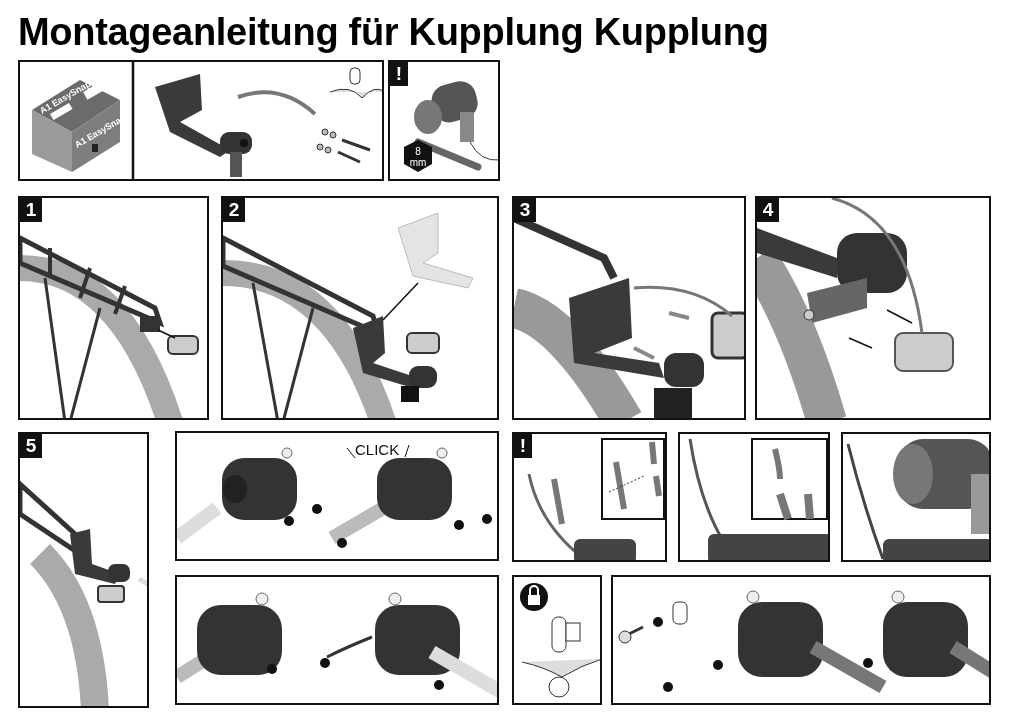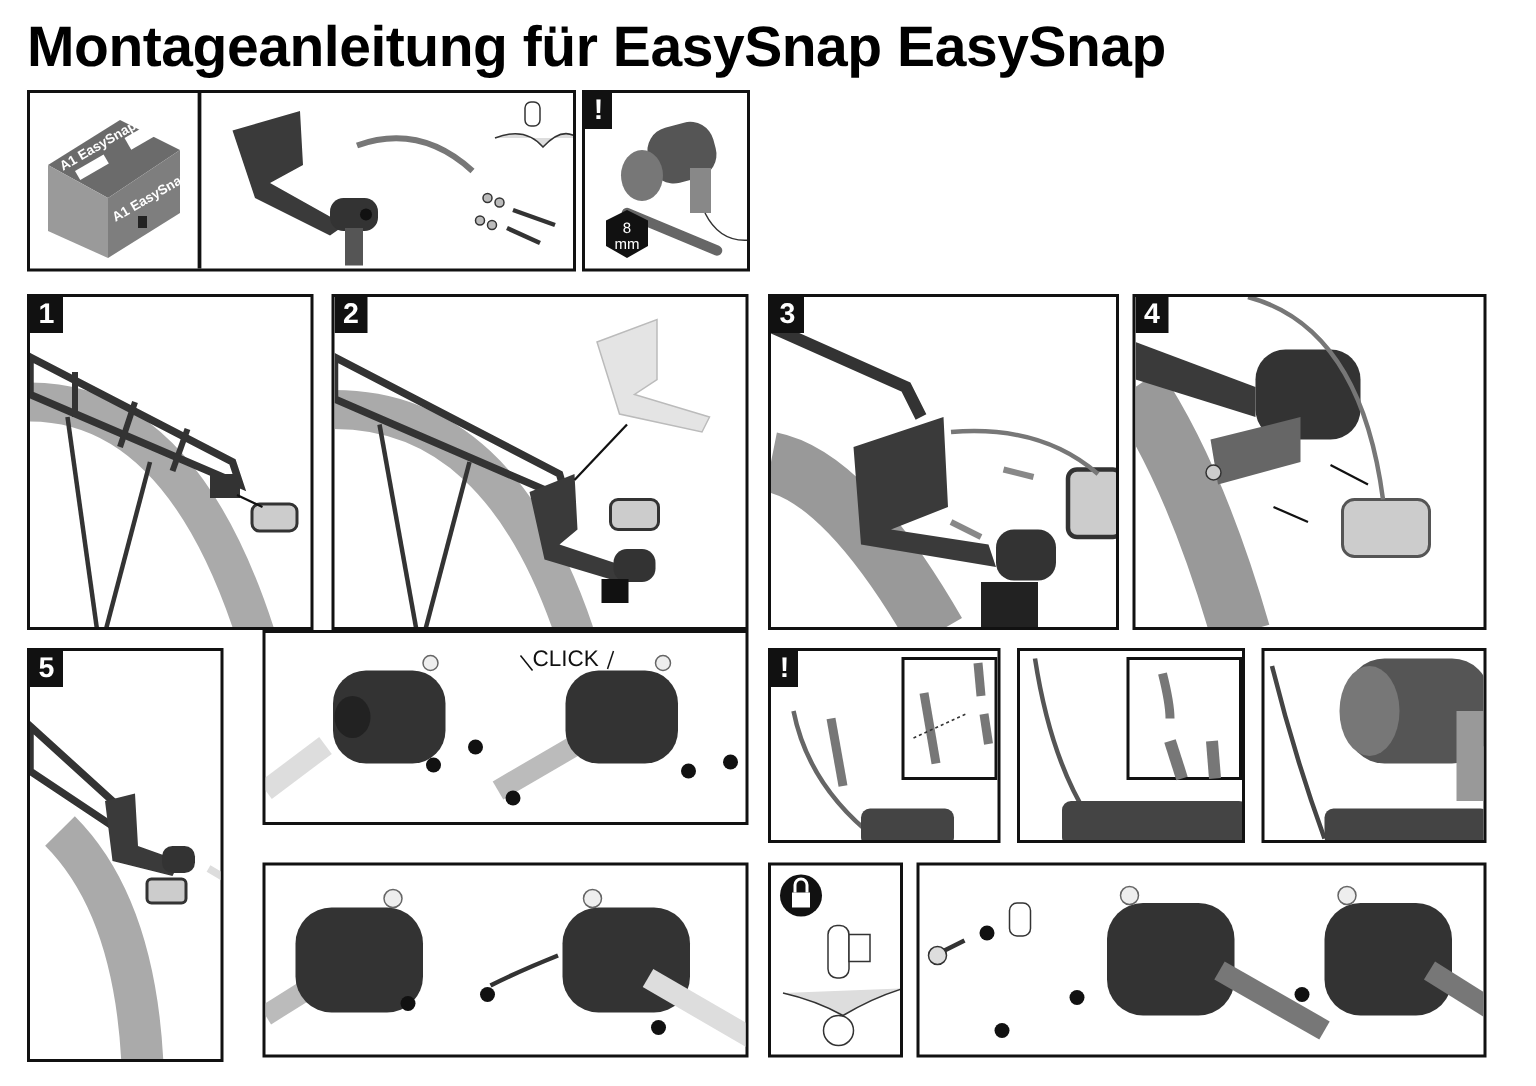--- a/index.html
+++ b/index.html
@@ -5,21 +5,21 @@
   html,body{margin:0;padding:0;background:#fff;}
   body{width:1024px;height:724px;position:relative;overflow:hidden;font-family:"Liberation Sans",sans-serif;}
   .title{position:absolute;left:18px;top:10px;font-size:38px;font-weight:bold;color:#000;letter-spacing:-0.3px;line-height:44px;}
   .panel{position:absolute;border:2.5px solid #111;background:#fff;overflow:hidden;box-sizing:border-box;}
   .num{position:absolute;left:0;top:0;background:#111;color:#fff;font-weight:bold;font-size:19px;width:22px;height:24px;line-height:24px;text-align:center;z-index:3;}
   .panel svg{position:absolute;left:0;top:0;}
 </style>
 </head>
 <body>
 
-<div class="title">Montageanleitung für EasySnap EasySnap</div>
+<div class="title">Montageanleitung für Kupplung Kupplung</div>
 
 <div class="panel" style="left:18px;top:60px;width:366px;height:121px;">
   <svg width="366" height="121">
     <line x1="113" y1="0" x2="113" y2="121" stroke="#111" stroke-width="2.5"></line>
 
     <g>
       <polygon points="12,48 60,18 100,38 52,70" fill="#6b6b6b"></polygon>
       <polygon points="12,48 52,70 52,110 12,92" fill="#9a9a9a"></polygon>
       <polygon points="52,70 100,38 100,80 52,110" fill="#7e7e7e"></polygon>
       <rect x="30" y="52" width="22" height="7" fill="#fff" transform="rotate(-30 30 52)"></rect>
@@ -134,21 +134,21 @@
   <svg width="131" height="276">
     <path d="M20,120 Q70,170 75,276" stroke="#aaa" stroke-width="28" fill="none"></path>
     <path d="M0,50 L55,100 L60,120 L0,80 Z" fill="none" stroke="#333" stroke-width="5"></path>
     <polygon points="50,100 70,95 72,130 100,140 95,150 55,140" fill="#3a3a3a"></polygon>
     <rect x="88" y="130" width="22" height="18" rx="7" fill="#333"></rect>
     <rect x="78" y="152" width="26" height="16" rx="3" fill="#ccc" stroke="#333" stroke-width="2"></rect>
     <line x1="119" y1="145" x2="131" y2="152" stroke="#ddd" stroke-width="5"></line>
   </svg>
 </div>
 
-<div class="panel" style="left:175px;top:420px;width:324px;height:130px;">
+<div class="panel" style="left:175px;top:431px;width:324px;height:130px;">
   <svg width="324" height="130">
     <rect x="45" y="25" width="75" height="62" rx="22" fill="#333"></rect>
     <ellipse cx="58" cy="56" rx="12" ry="14" fill="#222"></ellipse>
     <circle cx="110" cy="20" r="5" fill="#eee" stroke="#666"></circle>
     <line x1="0" y1="105" x2="40" y2="75" stroke="#ddd" stroke-width="14"></line>
     <line x1="155" y1="105" x2="215" y2="70" stroke="#bbb" stroke-width="14"></line>
     <rect x="200" y="25" width="75" height="62" rx="22" fill="#333"></rect>
     <circle cx="265" cy="20" r="5" fill="#eee" stroke="#666"></circle>
     <text x="178" y="22" font-size="15" fill="#111" font-family="Liberation Sans, sans-serif">CLICK</text>
     <line x1="170" y1="15" x2="178" y2="25" stroke="#111"></line>

